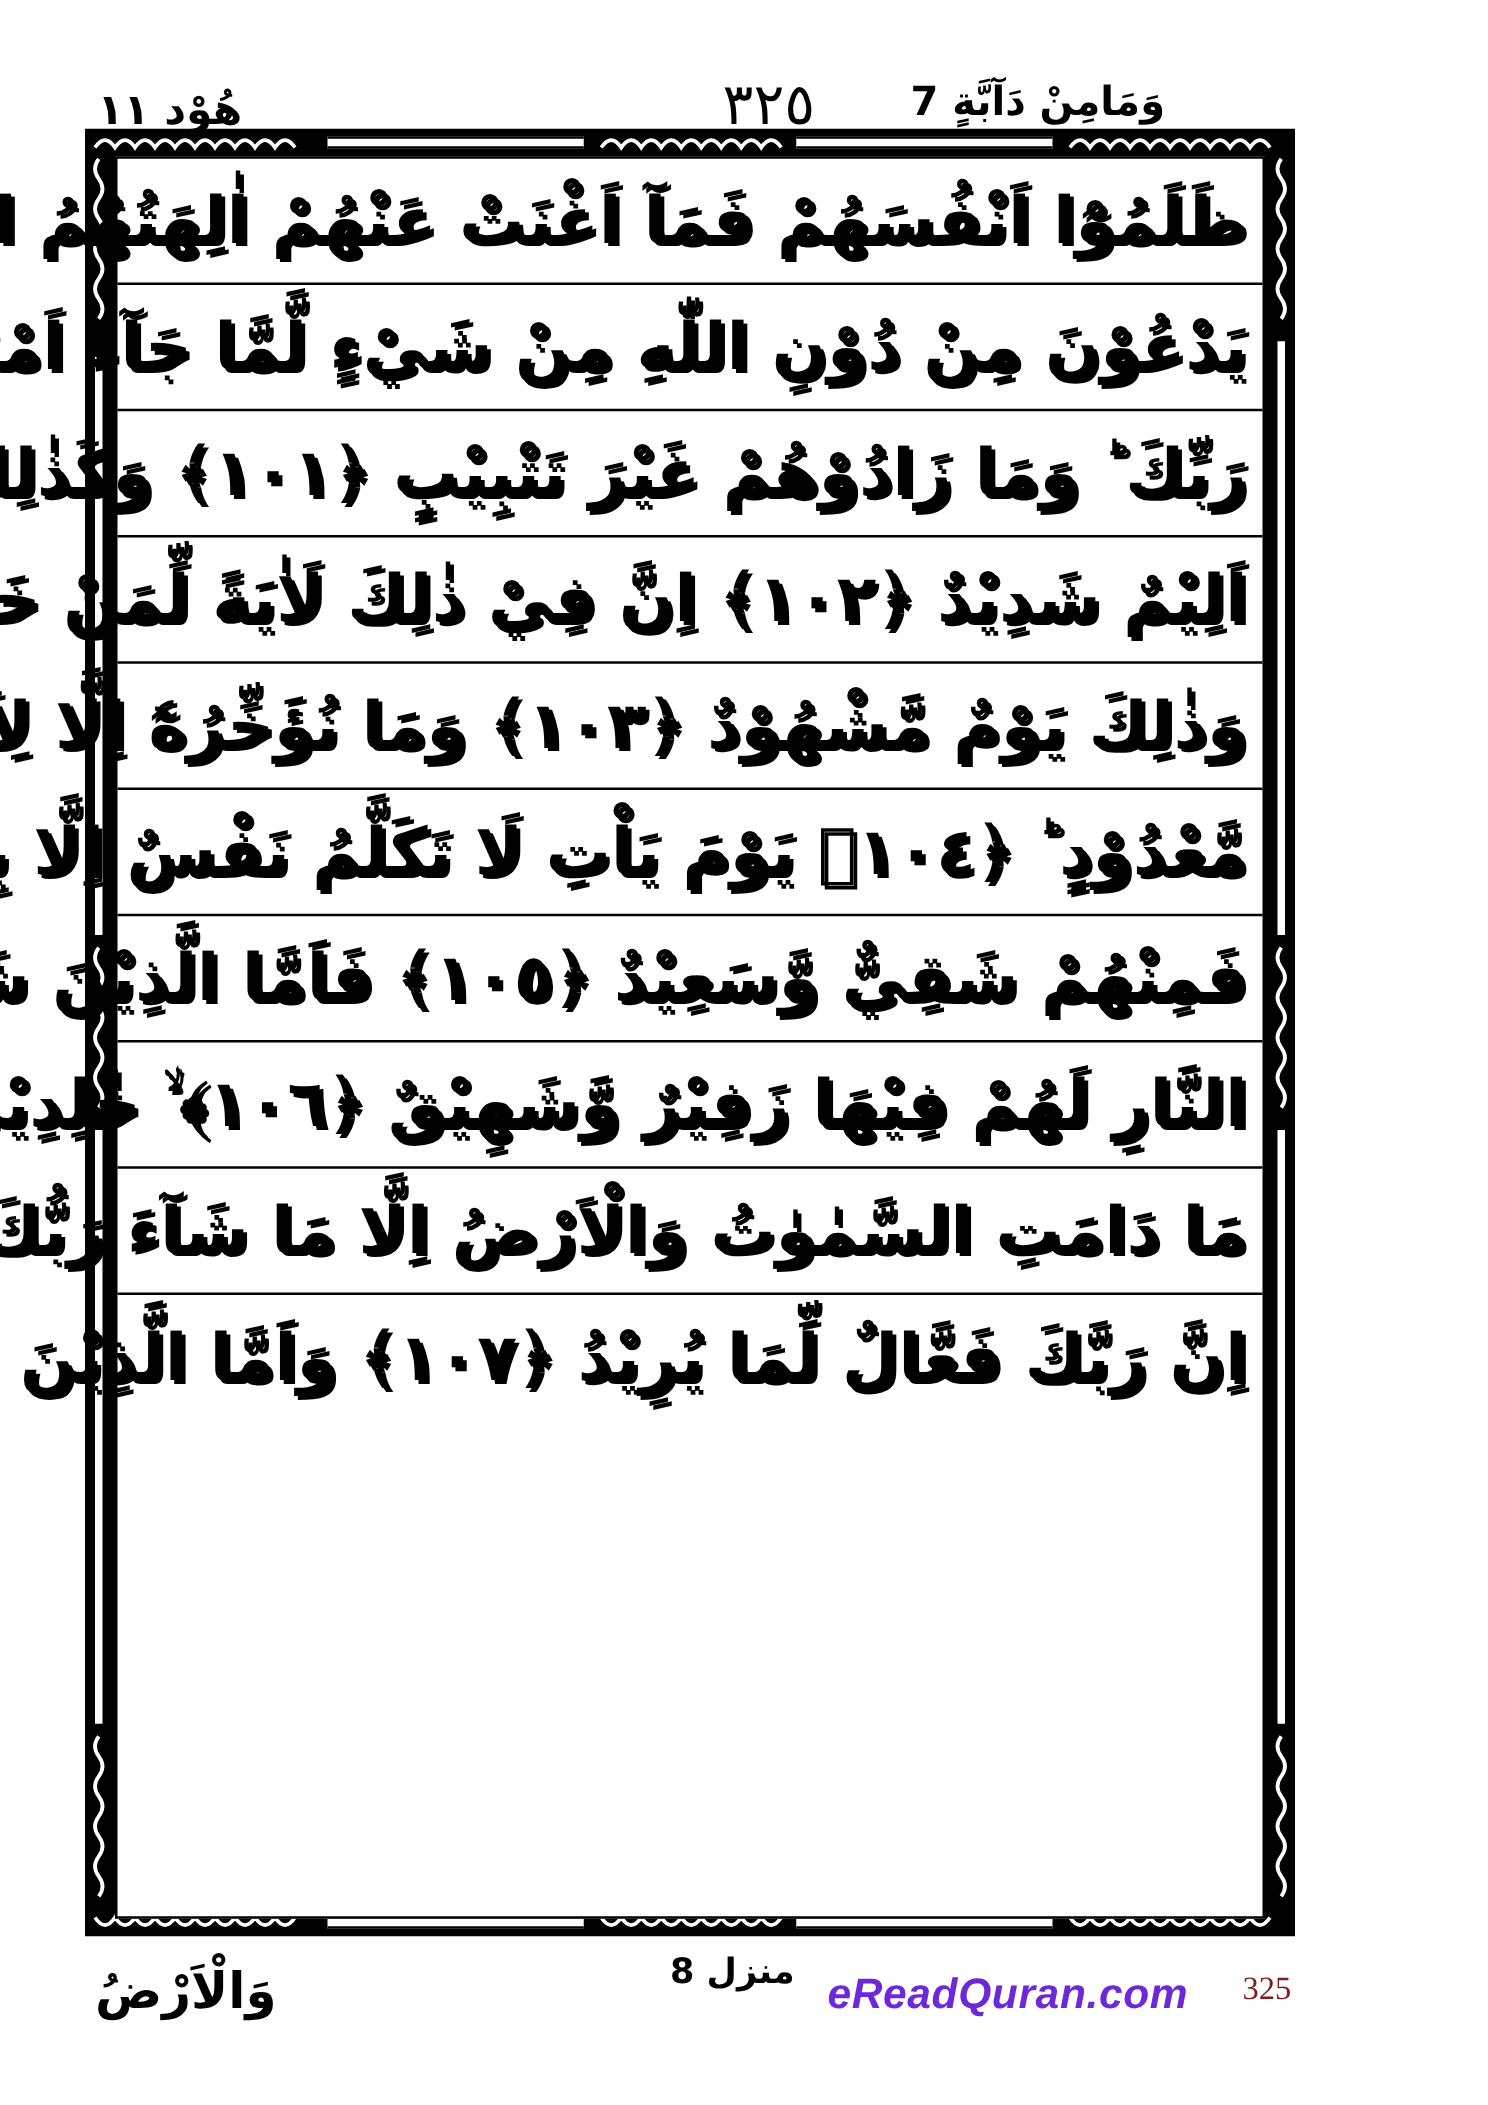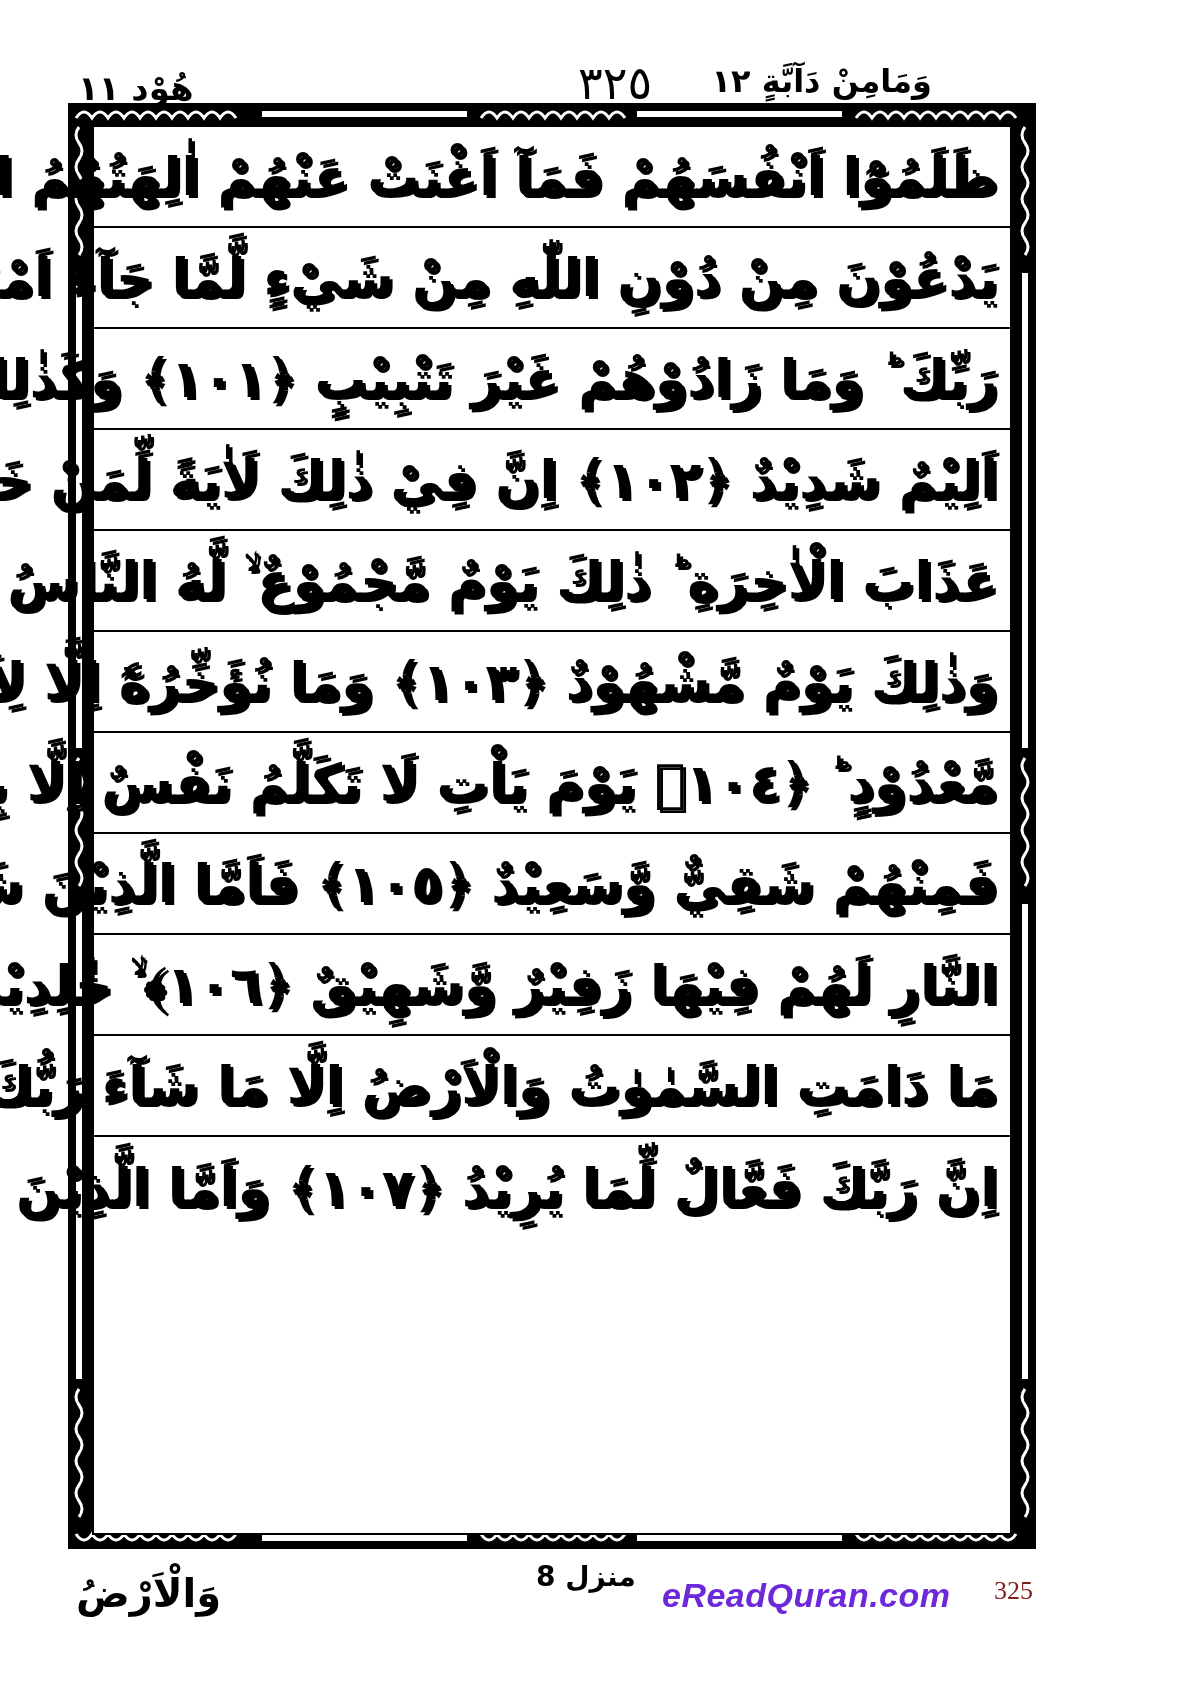--- a/index.html
+++ b/index.html
@@ -31,21 +31,21 @@
   .ftr-manzil { position:absolute; left:536px; top:0px; font-size:28px; font-weight:bold; direction:rtl; }
   .ftr-site { position:absolute; left:662px; top:16px; font-family:"Liberation Sans", sans-serif; font-size:34px; font-weight:bold; color:#6d28d9; letter-spacing:0.5px;font-style:italic; }
   .ftr-num { position:absolute; left:994px; top:16px; font-family:"Liberation Serif", serif; font-size:26px; color:#7f1d1d; }
 </style>
 </head>
 <body>
 
 <div class="header">
   <div class="hdr-left">هُوْد ١١</div>
   <div class="hdr-center">٣٢٥</div>
-  <div class="hdr-right">وَمَامِنْ دَآبَّةٍ ١٢</div>
+  <div class="hdr-right">وَمَامِنْ دَآبَّةٍ 7</div>
 </div>
 
 <div class="frame">
   <div class="band-top">
     <svg class="orn long" viewBox="0 0 180 16">
         <path d="M4 12 q8 -12 16 0 q8 -12 16 0 q8 -12 16 0 q8 -12 16 0 q8 -12 16 0 q8 -12 16 0 q8 -12 16 0 q8 -12 16 0 q8 -12 16 0 q8 -12 16 0" fill="none" stroke="#fff" stroke-width="3"></path>
       </svg>
     <div class="rule-bar"></div>
     <svg class="orn" viewBox="0 0 150 16">
         <path d="M4 12 q8 -12 16 0 q8 -12 16 0 q8 -12 16 0 q8 -12 16 0 q8 -12 16 0 q8 -12 16 0 q8 -12 16 0 q8 -12 16 0 q8 -12 16 0" fill="none" stroke="#fff" stroke-width="3"></path>
@@ -105,23 +105,20 @@
     <div class="line">
         <div class="line-text">يَدْعُوْنَ مِنْ دُوْنِ اللّٰهِ مِنْ شَيْءٍ لَّمَّا جَآءَ اَمْرُ</div>
       </div>
     <div class="line">
         <div class="line-text">رَبِّكَ ؕ وَمَا زَادُوْهُمْ غَيْرَ تَتْبِيْبٍ ﴿١٠١﴾ وَكَذٰلِكَ اَخْذُ</div>
       </div>
     <div class="line">
         <div class="line-text">اَلِيْمٌ شَدِيْدٌ ﴿١٠٢﴾ اِنَّ فِيْ ذٰلِكَ لَاٰيَةً لِّمَنْ خَافَ</div>
       </div>
     <div class="line">
-        <div class="line-text">عَذَابَ الْاٰخِرَةِ ؕ ذٰلِكَ يَوْمٌ مَّجْمُوْعٌ ۙ لَّهُ النَّاسُ</div>
-      </div>
-    <div class="line">
         <div class="line-text">وَذٰلِكَ يَوْمٌ مَّشْهُوْدٌ ﴿١٠٣﴾ وَمَا نُؤَخِّرُهٗٓ اِلَّا لِاَجَلٍ</div>
       </div>
     <div class="line">
         <div class="line-text">مَّعْدُوْدٍ ؕ ﴿١٠٤﴾ يَوْمَ يَاْتِ لَا تَكَلَّمُ نَفْسٌ اِلَّا بِاِذْنِهٖ ۚ</div>
       </div>
     <div class="line">
         <div class="line-text">فَمِنْهُمْ شَقِيٌّ وَّسَعِيْدٌ ﴿١٠٥﴾ فَاَمَّا الَّذِيْنَ شَقُوْا فَفِي</div>
       </div>
     <div class="line">
         <div class="line-text">النَّارِ لَهُمْ فِيْهَا زَفِيْرٌ وَّشَهِيْقٌ ﴿١٠٦﴾ ۙ خٰلِدِيْنَ فِيْهَا</div>

